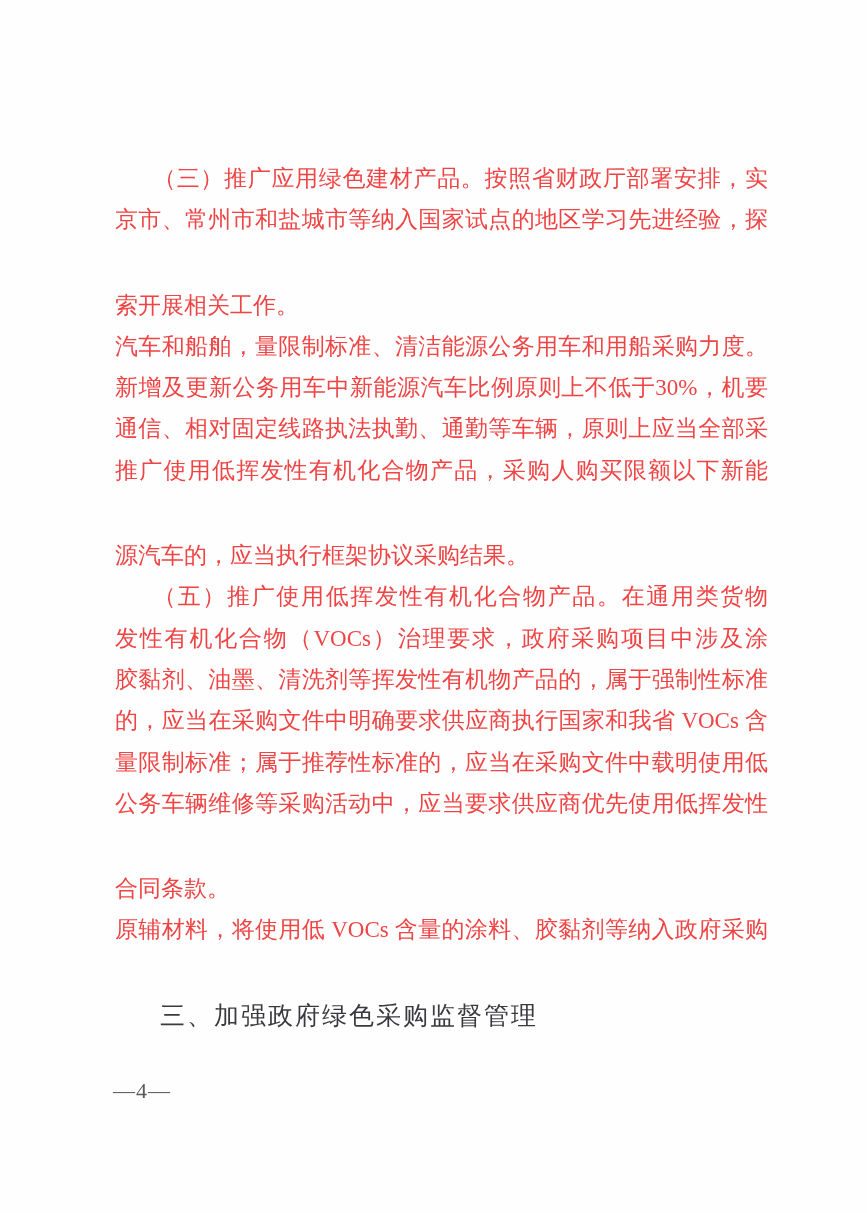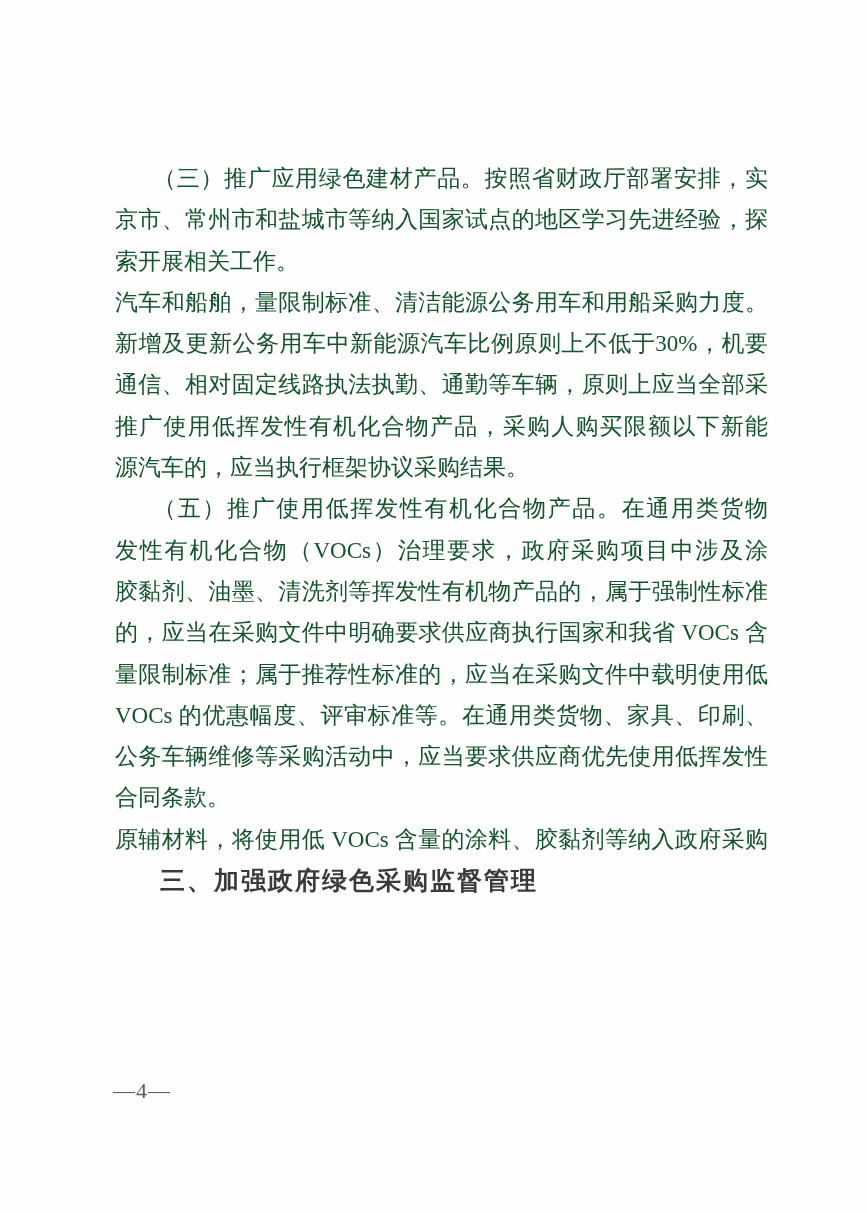--- a/index.html
+++ b/index.html
@@ -20,30 +20,30 @@
     position: absolute;
     left: 115px;
     top: 158px;
     width: 653px;
   }
   .para { margin: 0; padding: 0; }
   .line {
     font-size: 23px;
     line-height: 41.3px;
     height: 41.3px;
-    color: #14532d;
+    color: #ef4444;
     text-align: justify;
     text-align-last: justify;
     overflow: hidden;
   }
   .line.indent { padding-left: 38px; }
-  .line.last { text-align-last: left; }
+  .line.last { text-align-last: left; margin-top: 44px; }
   .line.heading {
     font-family: "Liberation Sans", sans-serif;
-    font-weight: 700;
+    font-weight: 400;
     font-size: 25px;
     color: #3a3a3e;
     letter-spacing: 2px;
     padding-left: 45px;
     text-align-last: left;
   }
   .page-number {
     position: absolute;
     left: 113px;
     top: 1078px;
@@ -69,21 +69,20 @@
         <div class="line">通信、相对固定线路执法执勤、通勤等车辆，原则上应当全部采</div>
         <div class="line">推广使用低挥发性有机化合物产品，采购人购买限额以下新能</div>
         <div class="line last">源汽车的，应当执行框架协议采购结果。</div>
       </div>
       <div class="para">
         <div class="line indent">（五）推广使用低挥发性有机化合物产品。在通用类货物</div>
         <div class="line">发性有机化合物（VOCs）治理要求，政府采购项目中涉及涂料、</div>
         <div class="line">胶黏剂、油墨、清洗剂等挥发性有机物产品的，属于强制性标准</div>
         <div class="line">的，应当在采购文件中明确要求供应商执行国家和我省 VOCs 含</div>
         <div class="line">量限制标准；属于推荐性标准的，应当在采购文件中载明使用低</div>
-        <div class="line">VOCs 的优惠幅度、评审标准等。在通用类货物、家具、印刷、</div>
         <div class="line">公务车辆维修等采购活动中，应当要求供应商优先使用低挥发性</div>
         <div class="line last">合同条款。</div>
         <div class="line">原辅材料，将使用低 VOCs 含量的涂料、胶黏剂等纳入政府采购</div>
       </div>
       <div class="para">
         <div class="line last heading">三、加强政府绿色采购监督管理</div>
       </div>
     </div>
   <div class="page-number">—4—</div>
 </div>

